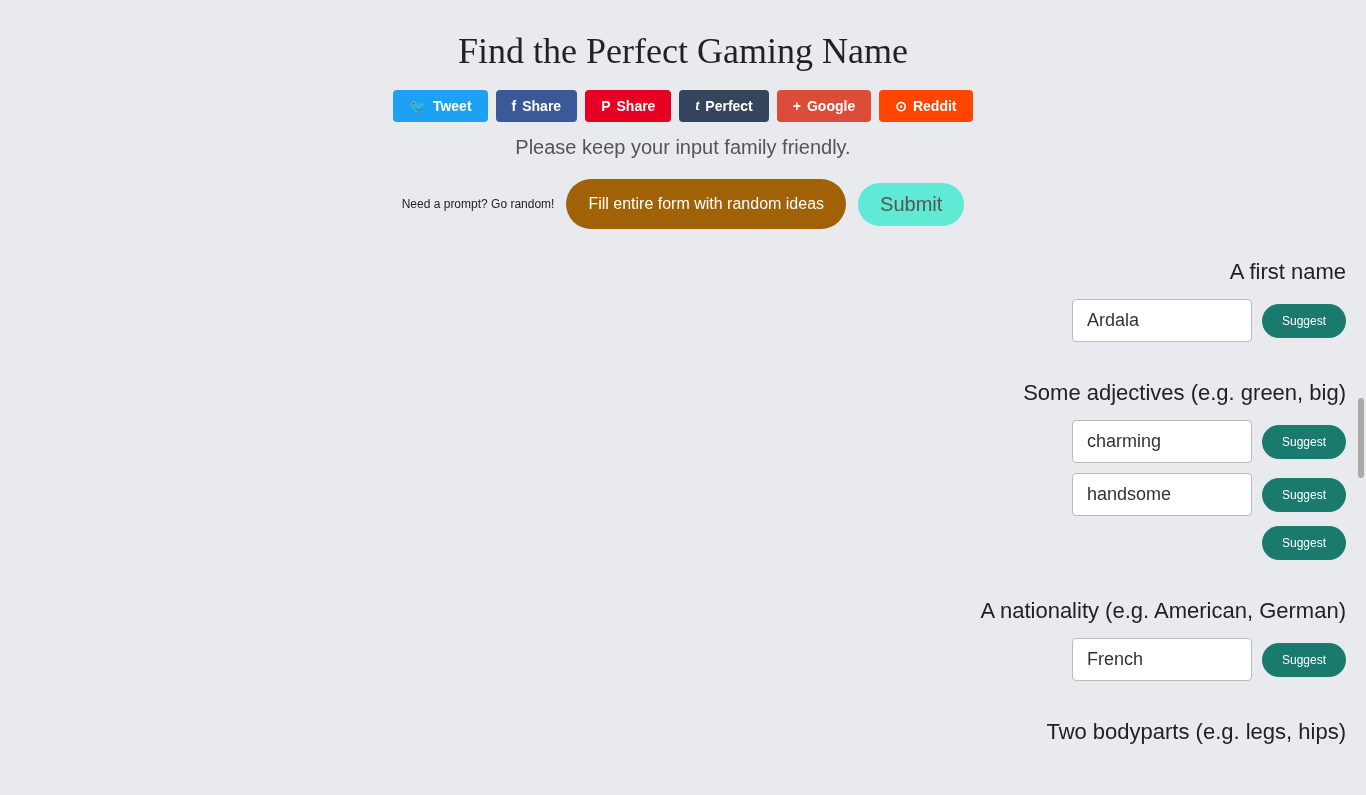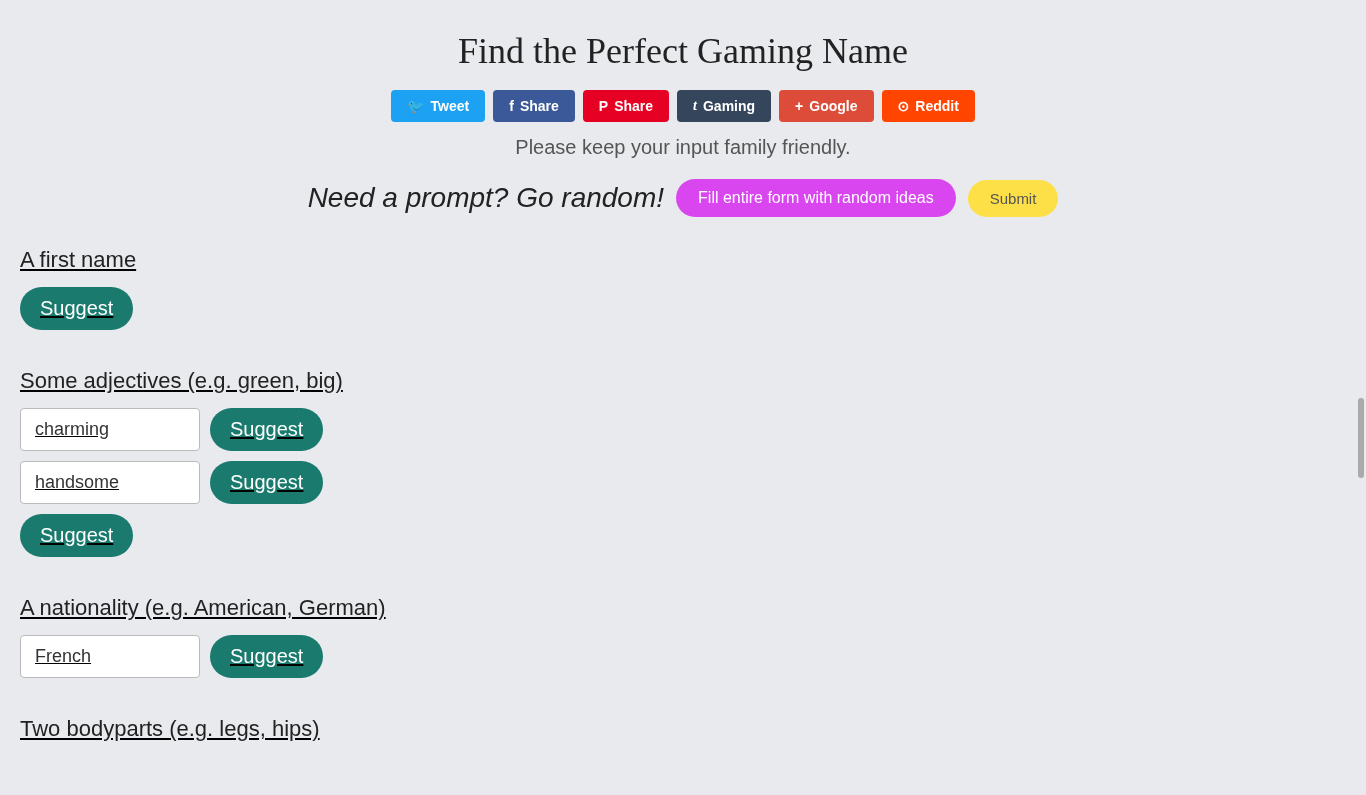--- a/index.html
+++ b/index.html
@@ -62,55 +62,53 @@
     }
 
     .random-row {
       display: flex;
       align-items: center;
       gap: 12px;
       margin-bottom: 30px;
     }
 
     .random-label {
-      font-size: 28px;
+      font-size: 12px;
       color: #222;
       font-family: Arial, sans-serif;
-      font-style: italic;
     }
 
     .fill-random-btn {
-      background-color: #d946ef;
+      background-color: #a16207;
       color: white;
+      border: none;
+      border-radius: 25px;
+      padding: 16px 22px;
+      font-size: 16px;
+      cursor: pointer;
+      font-family: Arial, sans-serif;
+    }
+
+    .submit-btn {
+      background-color: #5eead4;
+      color: #555;
       border: none;
       border-radius: 25px;
       padding: 10px 22px;
-      font-size: 16px;
-      cursor: pointer;
-      font-family: Arial, sans-serif;
-    }
-
-    .submit-btn {
-      background-color: #fde047;
-      color: #555;
-      border: none;
-      border-radius: 25px;
-      padding: 10px 22px;
-      font-size: 15px;
+      font-size: 20px;
       cursor: pointer;
       font-family: Arial, sans-serif;
     }
 
     .form-section {
       display: flex;
       flex-direction: column;
-      align-items: flex-start;
+      align-items: flex-end;
       margin-bottom: 28px;
       width: 100%;
-      text-decoration: underline;
     }
 
     .section-label {
       font-size: 22px;
       color: #222;
       margin-bottom: 14px;
       font-family: Arial, sans-serif;
     }
 
     .input-row {
@@ -130,21 +128,21 @@
       background: white;
       color: #333;
     }
 
     .suggest-btn {
       background-color: #1a7a6e;
       color: white;
       border: none;
       border-radius: 25px;
       padding: 10px 20px;
-      font-size: 20px;
+      font-size: 12px;
       cursor: pointer;
       font-family: Arial, sans-serif;
     }
 
     .scrollbar-hint {
       position: fixed;
       right: 2px;
       top: 50%;
       width: 6px;
       height: 80px;
@@ -165,21 +163,21 @@
   <button class="social-btn facebook">
     <span style="font-weight:bold;font-family:sans-serif;">f</span>
     <span>Share</span>
   </button>
   <button class="social-btn pinterest">
     <span style="font-weight:bold;">P</span>
     <span>Share</span>
   </button>
   <button class="social-btn tumblr">
     <span style="font-style:italic;font-family:serif;">t</span>
-    <span>Gaming</span>
+    <span>Perfect</span>
   </button>
   <button class="social-btn google">
     <span>+</span>
     <span>Google</span>
   </button>
   <button class="social-btn reddit">
     <span>⊙</span>
     <span>Reddit</span>
   </button>
 </div>
@@ -188,20 +186,21 @@
 
 <div class="random-row">
   <span class="random-label">Need a prompt? Go random!</span>
   <button class="fill-random-btn">Fill entire form with random ideas</button>
   <button class="submit-btn">Submit</button>
 </div>
 
 <div class="form-section">
   <div class="section-label">A first name</div>
   <div class="input-row">
+    <input class="form-input" type="text" value="Ardala" style="">
     <button class="suggest-btn">Suggest</button>
   </div>
 </div>
 
 <div class="form-section">
   <div class="section-label">Some adjectives (e.g. green, big)</div>
   <div class="input-row">
     <input class="form-input" type="text" value="charming" style="">
     <button class="suggest-btn">Suggest</button>
   </div>

